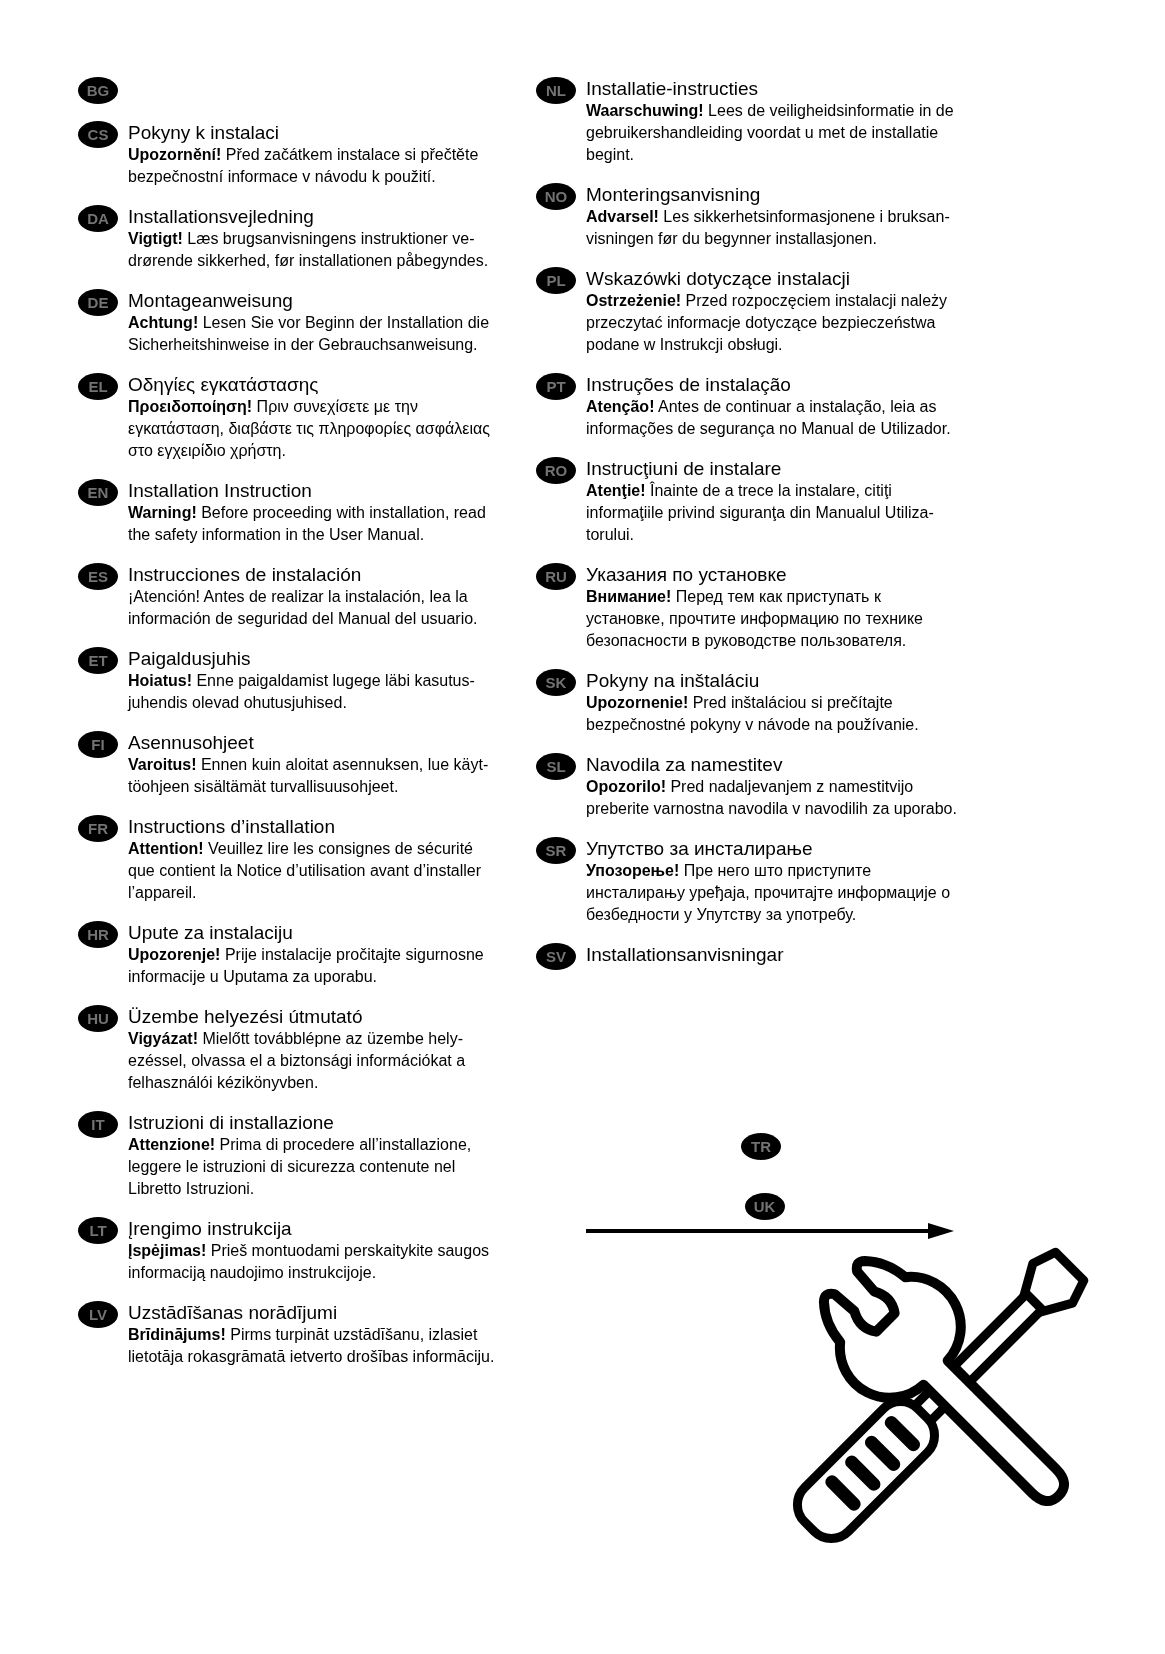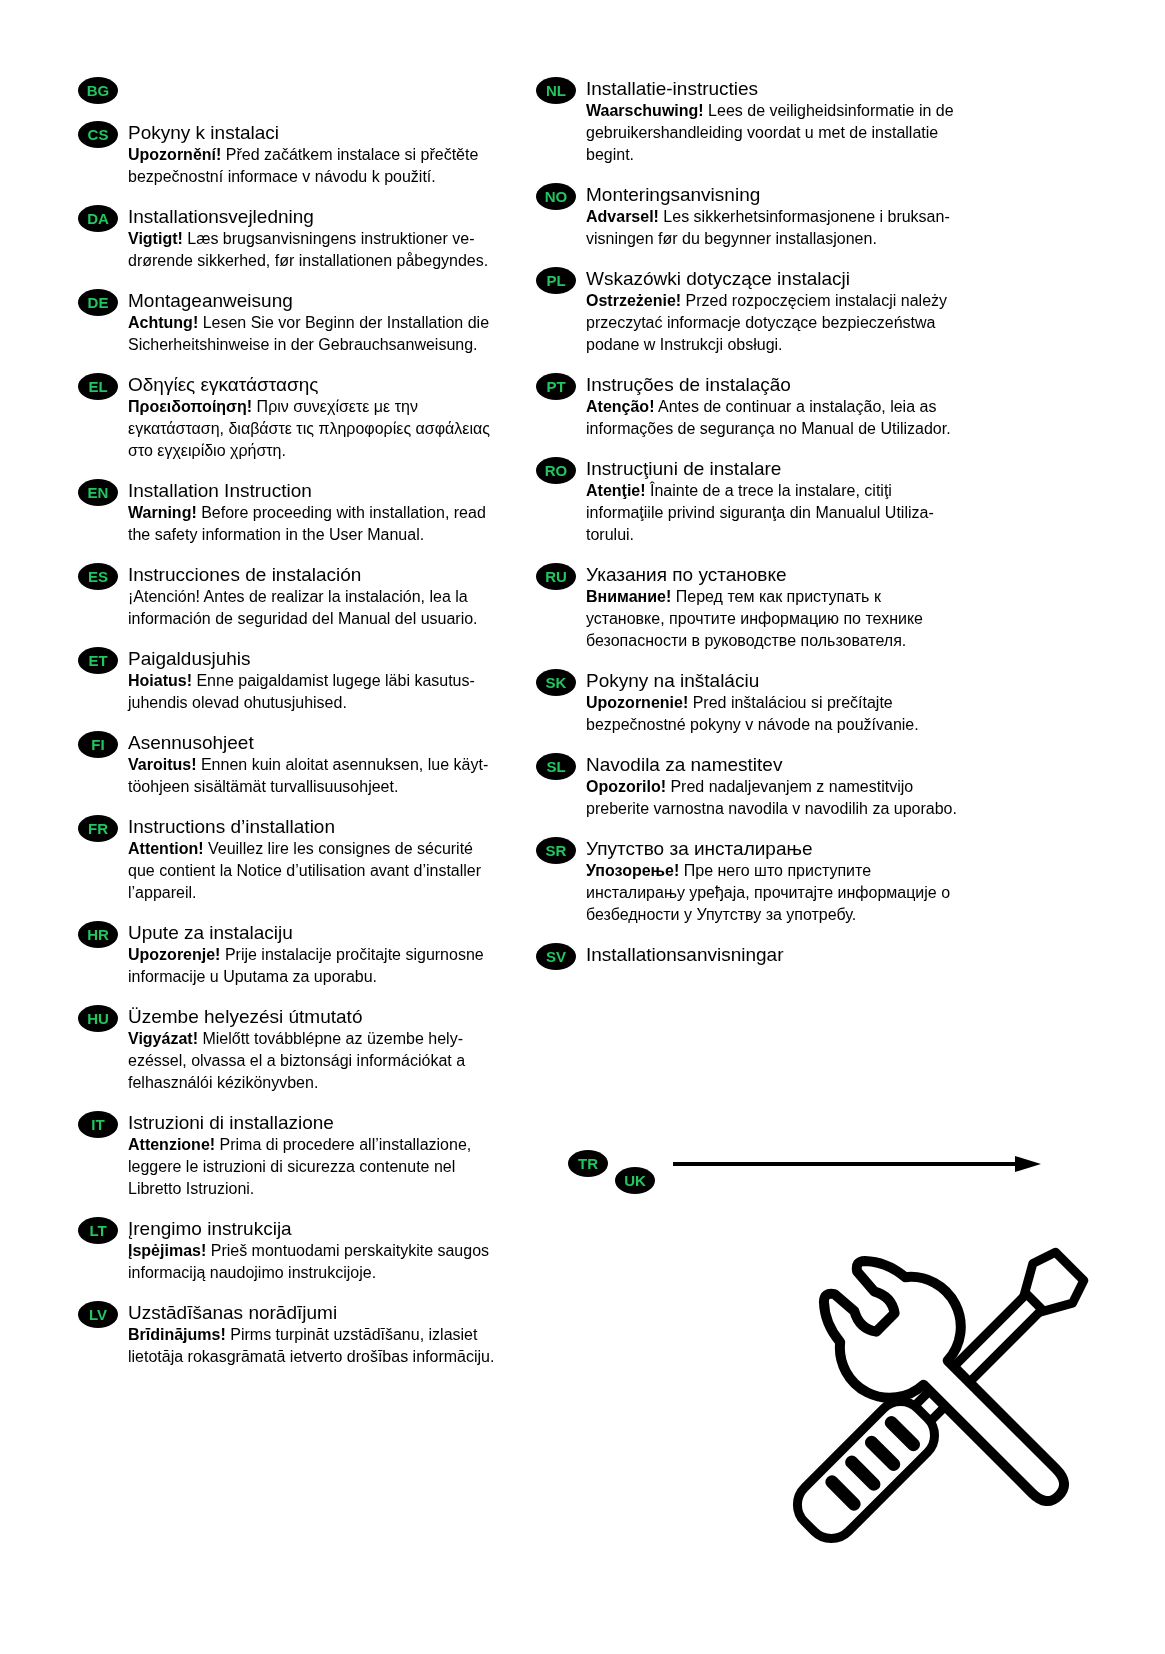--- a/index.html
+++ b/index.html
@@ -7,30 +7,30 @@
     position:relative; width:1165px; height:1654px; background:#ffffff;
     font-family:"Liberation Sans", sans-serif; color:#000;
     overflow:hidden;
   }
   .col { position:absolute; top:78px; display:flex; flex-direction:column; }
   .col-left  { left:78px;  width:492px; }
   .col-right { left:536px; width:530px; }
   .section { display:flex; gap:10px; margin-bottom:18px; }
   .badge {
     flex:0 0 auto; width:40px; height:27px; margin-top:-1px;
-    background:#000; color:#22c55e; border-radius:50%;
+    background:#000; color:#737373; border-radius:50%;
     display:flex; align-items:center; justify-content:center;
     font-weight:700; font-size:15px; letter-spacing:0;
   }
   .content { min-width:0; }
   .title { font-size:19px; line-height:22px; }
   .body  { font-size:16px; line-height:22px; white-space:pre-line; }
   .warn  { font-weight:700; }
   .warn.normal { font-weight:400;margin-top:8px; }
-  .footer-row { display:flex; align-items:center; margin-top:16px; }
+  .footer-row { display:flex; align-items:center; margin-top:16px;flex-direction:column; }
   .footer-row .badge + .badge { margin-left:7px;margin-top:33px; }
   .arrow { margin-left:16px; display:block; }
   .tools { position:absolute; left:788px; top:1220px; width:302px; height:350px; }
 </style>
 </head>
 <body>
 
 <div class="page">
 
   <div class="col col-left" id="col-left">

